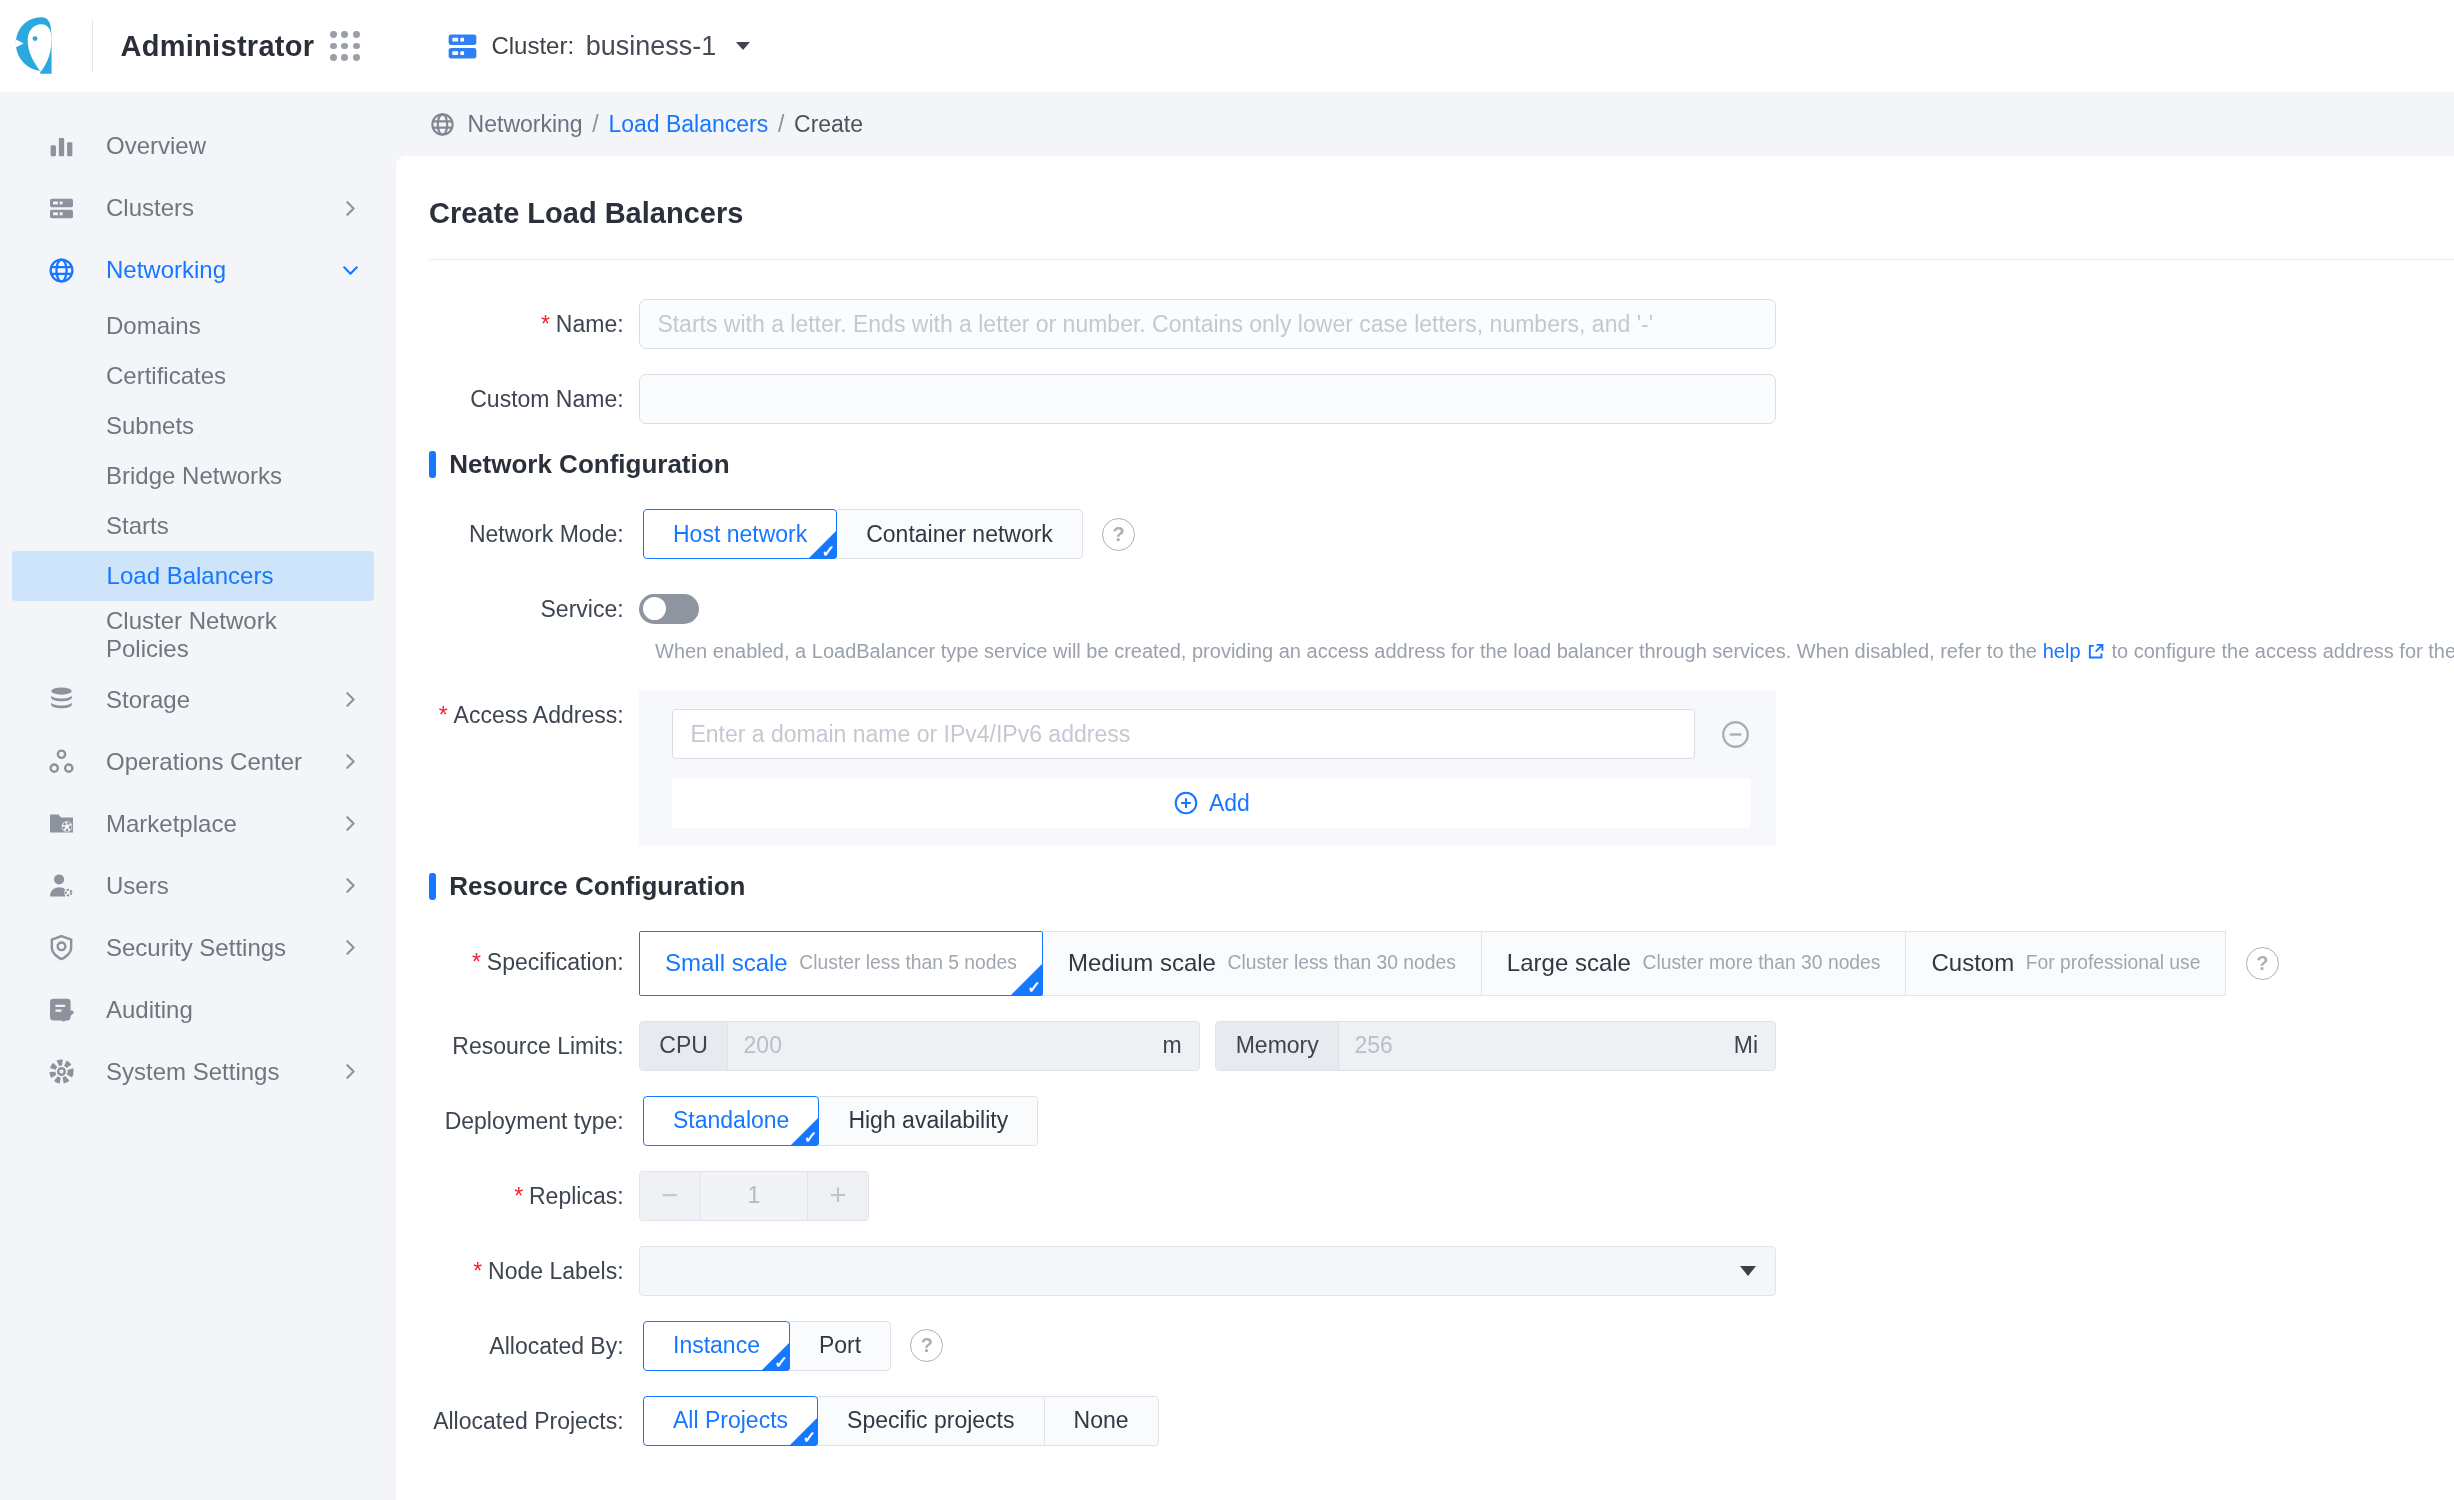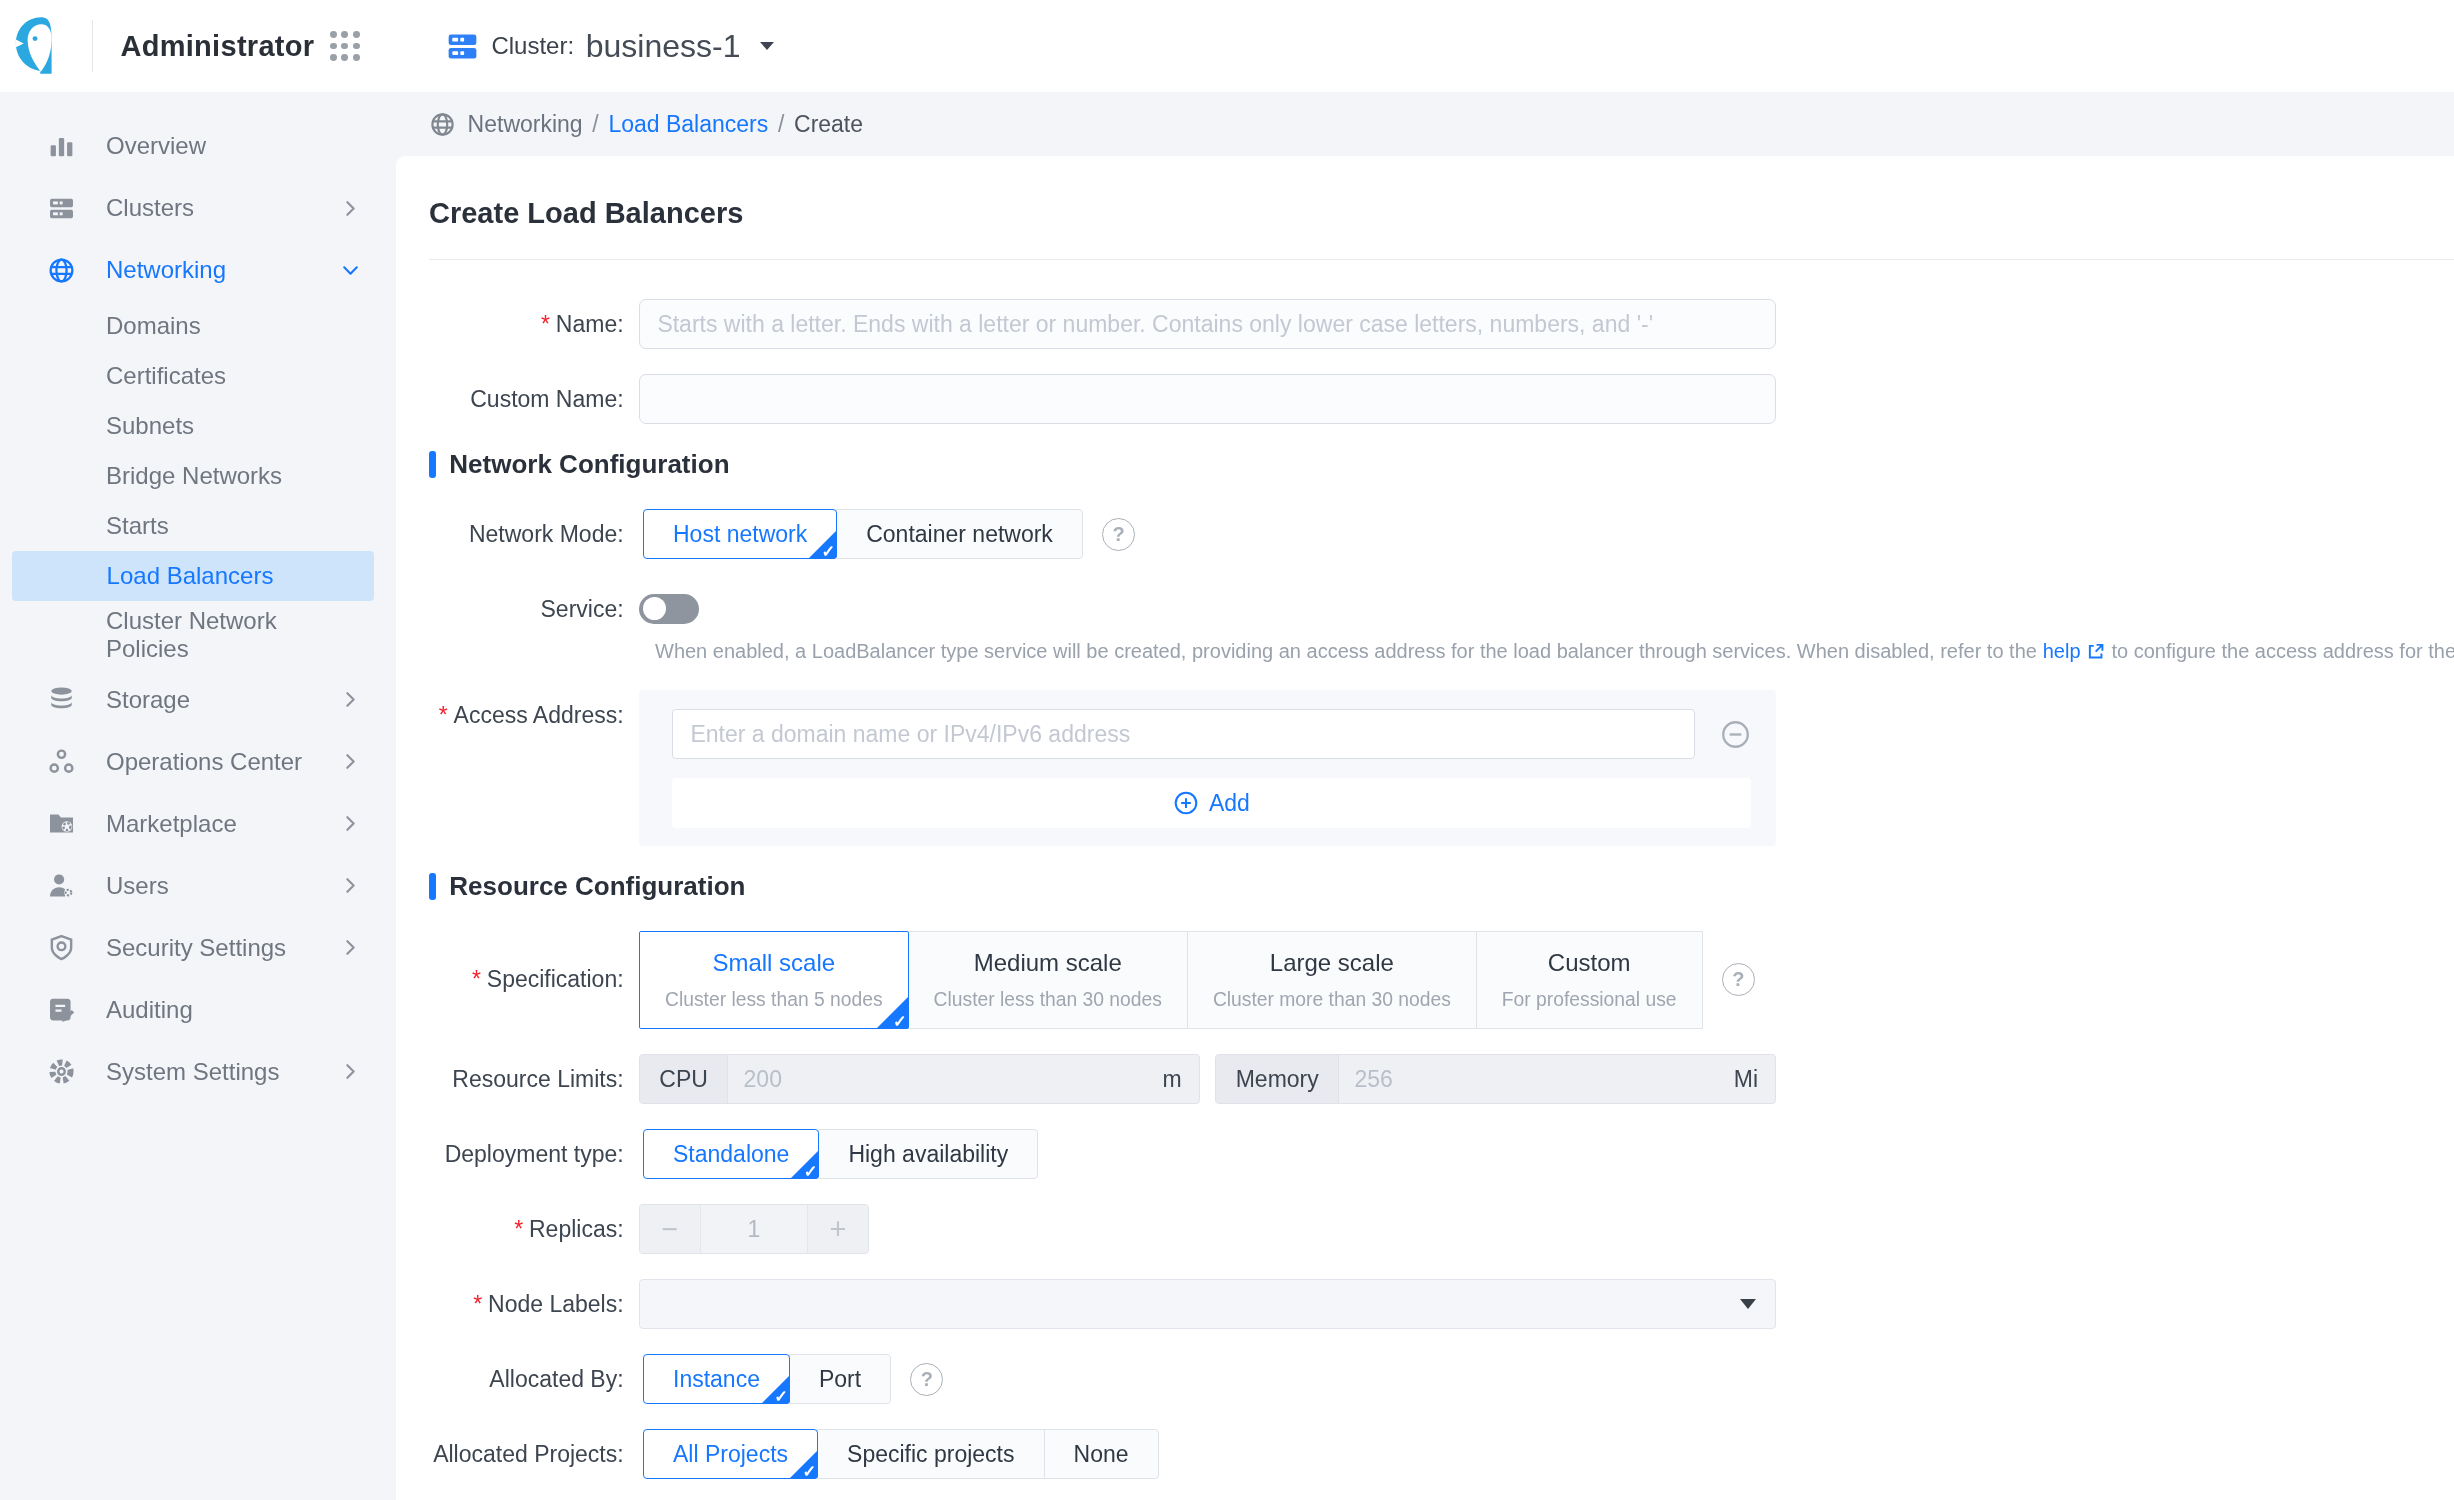--- a/index.html
+++ b/index.html
@@ -11,21 +11,21 @@
   
   .header { height:92px; background:#fff; display:flex; align-items:center; padding-left:15.4px; }
   .logo { width:56px; height:62px; display:flex; align-items:center; }
   .vdiv { width:1px; height:52px; background:#e3e6eb; margin:0 27px 0 21px; }
   .app-title { font-size:29px; font-weight:bold; color:#2b3038; letter-spacing:0.3px; }
   .apps-grid { display:grid; grid-template-columns:repeat(3,6.8px); gap:4.8px; margin-left:15.4px; cursor:pointer; }
   .apps-grid span { width:6.8px; height:6.8px; border-radius:50%; background:#9aa0a8; }
   .cluster-select { display:flex; align-items:center; margin-left:85px; cursor:pointer; }
   .cluster-select .ci { width:35px; height:35px; margin-right:11.6px; }
   .cluster-label { font-size:24px; color:#3c424b; margin-right:11.6px; }
-  .cluster-value { font-size:32px; color:#454c56; margin-right:20px; }
+  .cluster-value { font-size:27px; color:#454c56; margin-right:20px; }
   .caret-down { width:0; height:0; border-left:7.7px solid transparent; border-right:7.7px solid transparent; border-top:8.7px solid #3f4550; }
   
   .main { display:flex; height:1409px;gap:10px; }
   .sidebar { width:386px; flex:none; padding-top:23px; }
   .nav-item { display:flex; align-items:center; height:62px; padding:0 25px 0 46px; font-size:24px; color:#6f7680; cursor:pointer; }
   .nav-icon { width:31px; height:31px; margin-right:29px; color:#8d939c; flex:none; display:flex; align-items:center; justify-content:center; }
   .nav-label { flex:1; line-height:1.25; }
   .nav-chev { width:21px; height:21px; color:#8d939c; flex:none; }
   .nav-item.active-parent { color:#1677ff; }
   .nav-item.active-parent .nav-icon, .nav-item.active-parent .nav-chev { color:#1677ff; }
@@ -69,21 +69,21 @@
   .ext-ico { width:19.3px; height:19.3px; color:#1677ff; }
   
   .addr-panel { width:1137px; background:#f7f8fb; border-radius:3.9px; padding:19.3px 0 17.4px 0; }
   .addr-row { display:flex; align-items:center; padding:0 25px 0 33px; }
   .addr-input { flex:1; height:50px; border:1px solid #d9dde4; border-radius:3.9px; background:#fff; padding:0 17.4px; font-size:23px; color:#303a45; outline:none; }
   .addr-input::placeholder { color:#c3c8d2; }
   .minus-btn { width:31px; height:31px; margin-left:25px; color:#a9afb8; flex:none; cursor:pointer; }
   .add-row { margin:19.3px 25px 0 33px; height:50px; background:#fff; border-radius:3.9px; display:flex; align-items:center; justify-content:center; gap:9.7px; color:#1677ff; font-size:23px; cursor:pointer; }
   .add-ico { width:26px; height:26px; }
   
-  .spec-card { position:relative; min-width:257px; padding:17.4px 25px; background:#fafbfd; border:1px solid #e1e5ea; margin-left:-1px; display:flex; flex-direction:column; align-items:center; justify-content:center; gap:11.6px; cursor:pointer; }
+  .spec-card { position:relative; min-width:257px; padding:17.4px 25px; background:#fafbfd; border:1px solid #e1e5ea; margin-left:-1px; display:flex; flex-direction:row; align-items:center; justify-content:center; gap:11.6px; cursor:pointer; }
   .spec-card:first-child { margin-left:0; }
   .spec-title { font-size:24px; color:#2f3843; }
   .spec-sub { font-size:19.3px; color:#a0a6b0; white-space:nowrap; }
   .spec-card.sel { background:#fff; border-color:#1677ff; z-index:2; border-radius:1.9px; }
   .spec-card.sel .spec-title { color:#1677ff; }
   .spec-card .sel-badge { width:33px; height:33px; }
   .spec-card .sel-badge::before { border-width:0 0 33px 33px; }
   
   .rl-group { display:flex; width:561px; height:50px; border:1px solid #dfe2e8; border-radius:3.9px; background:#eef0f4; overflow:hidden; }
   .rl-prefix { padding:0 19.3px; display:flex; align-items:center; font-size:23px; color:#3d4550; background:#e8eaef; border-right:1px solid #dfe2e8; flex:none; }

